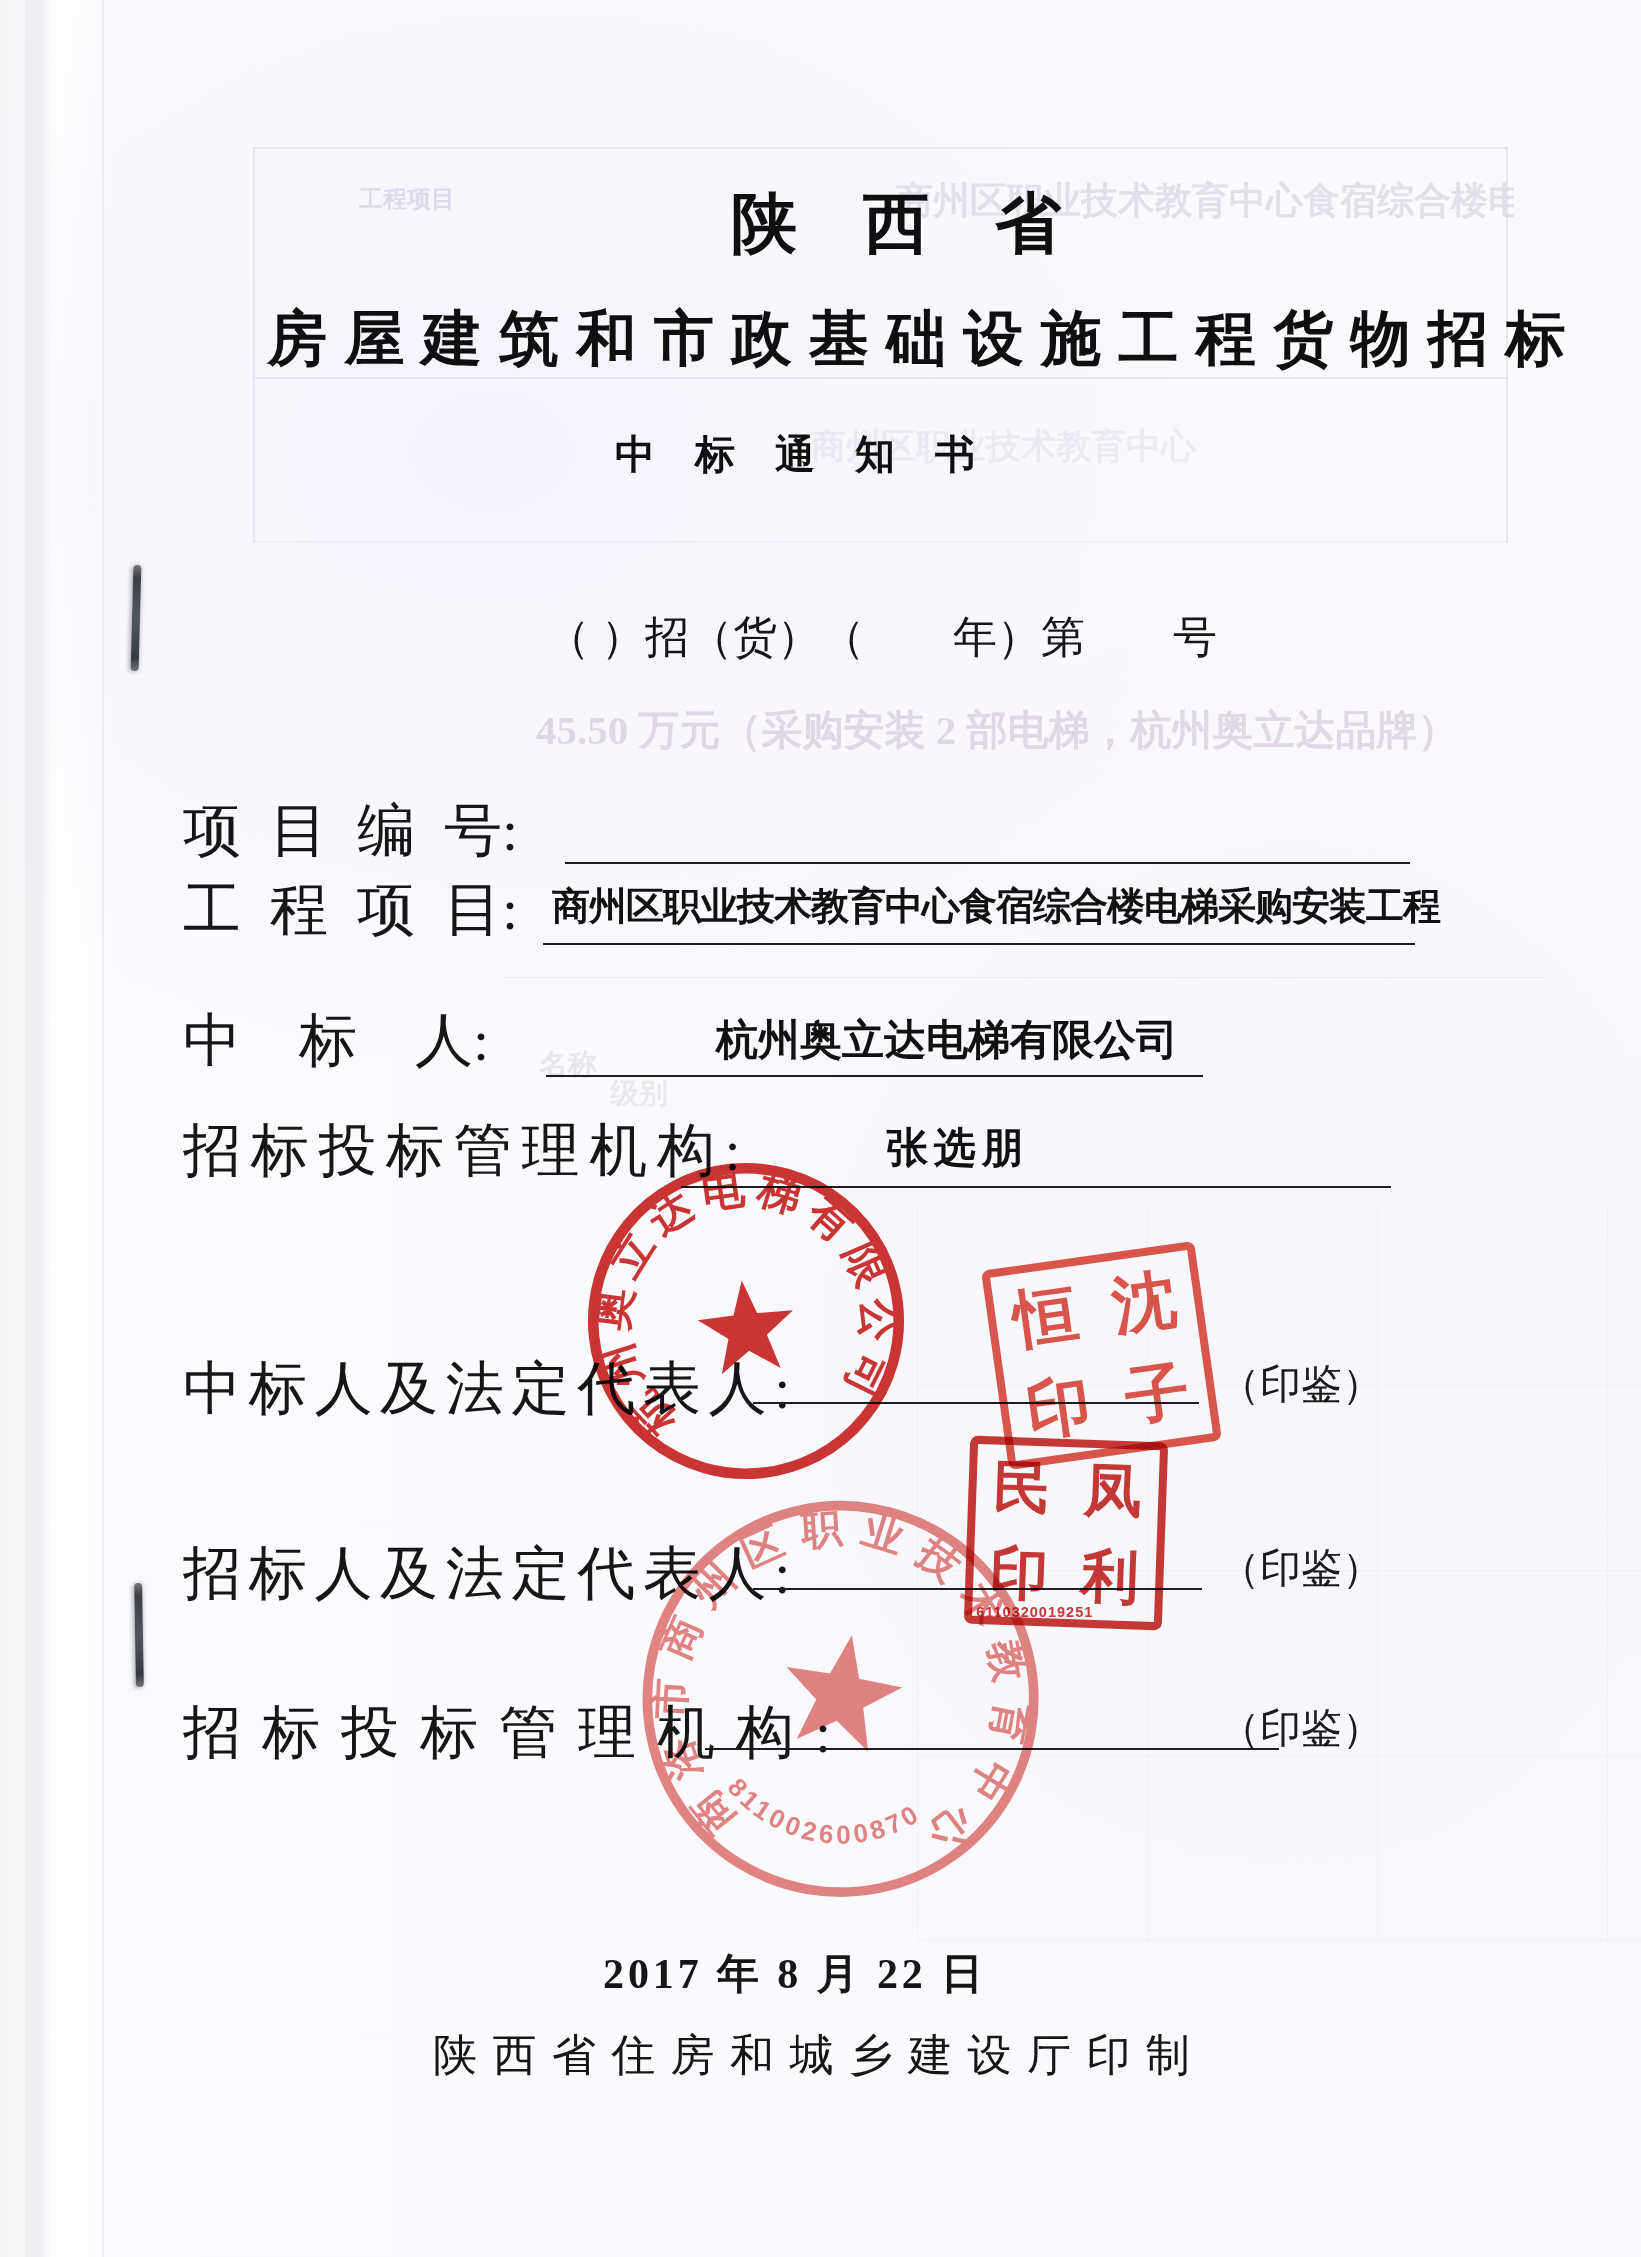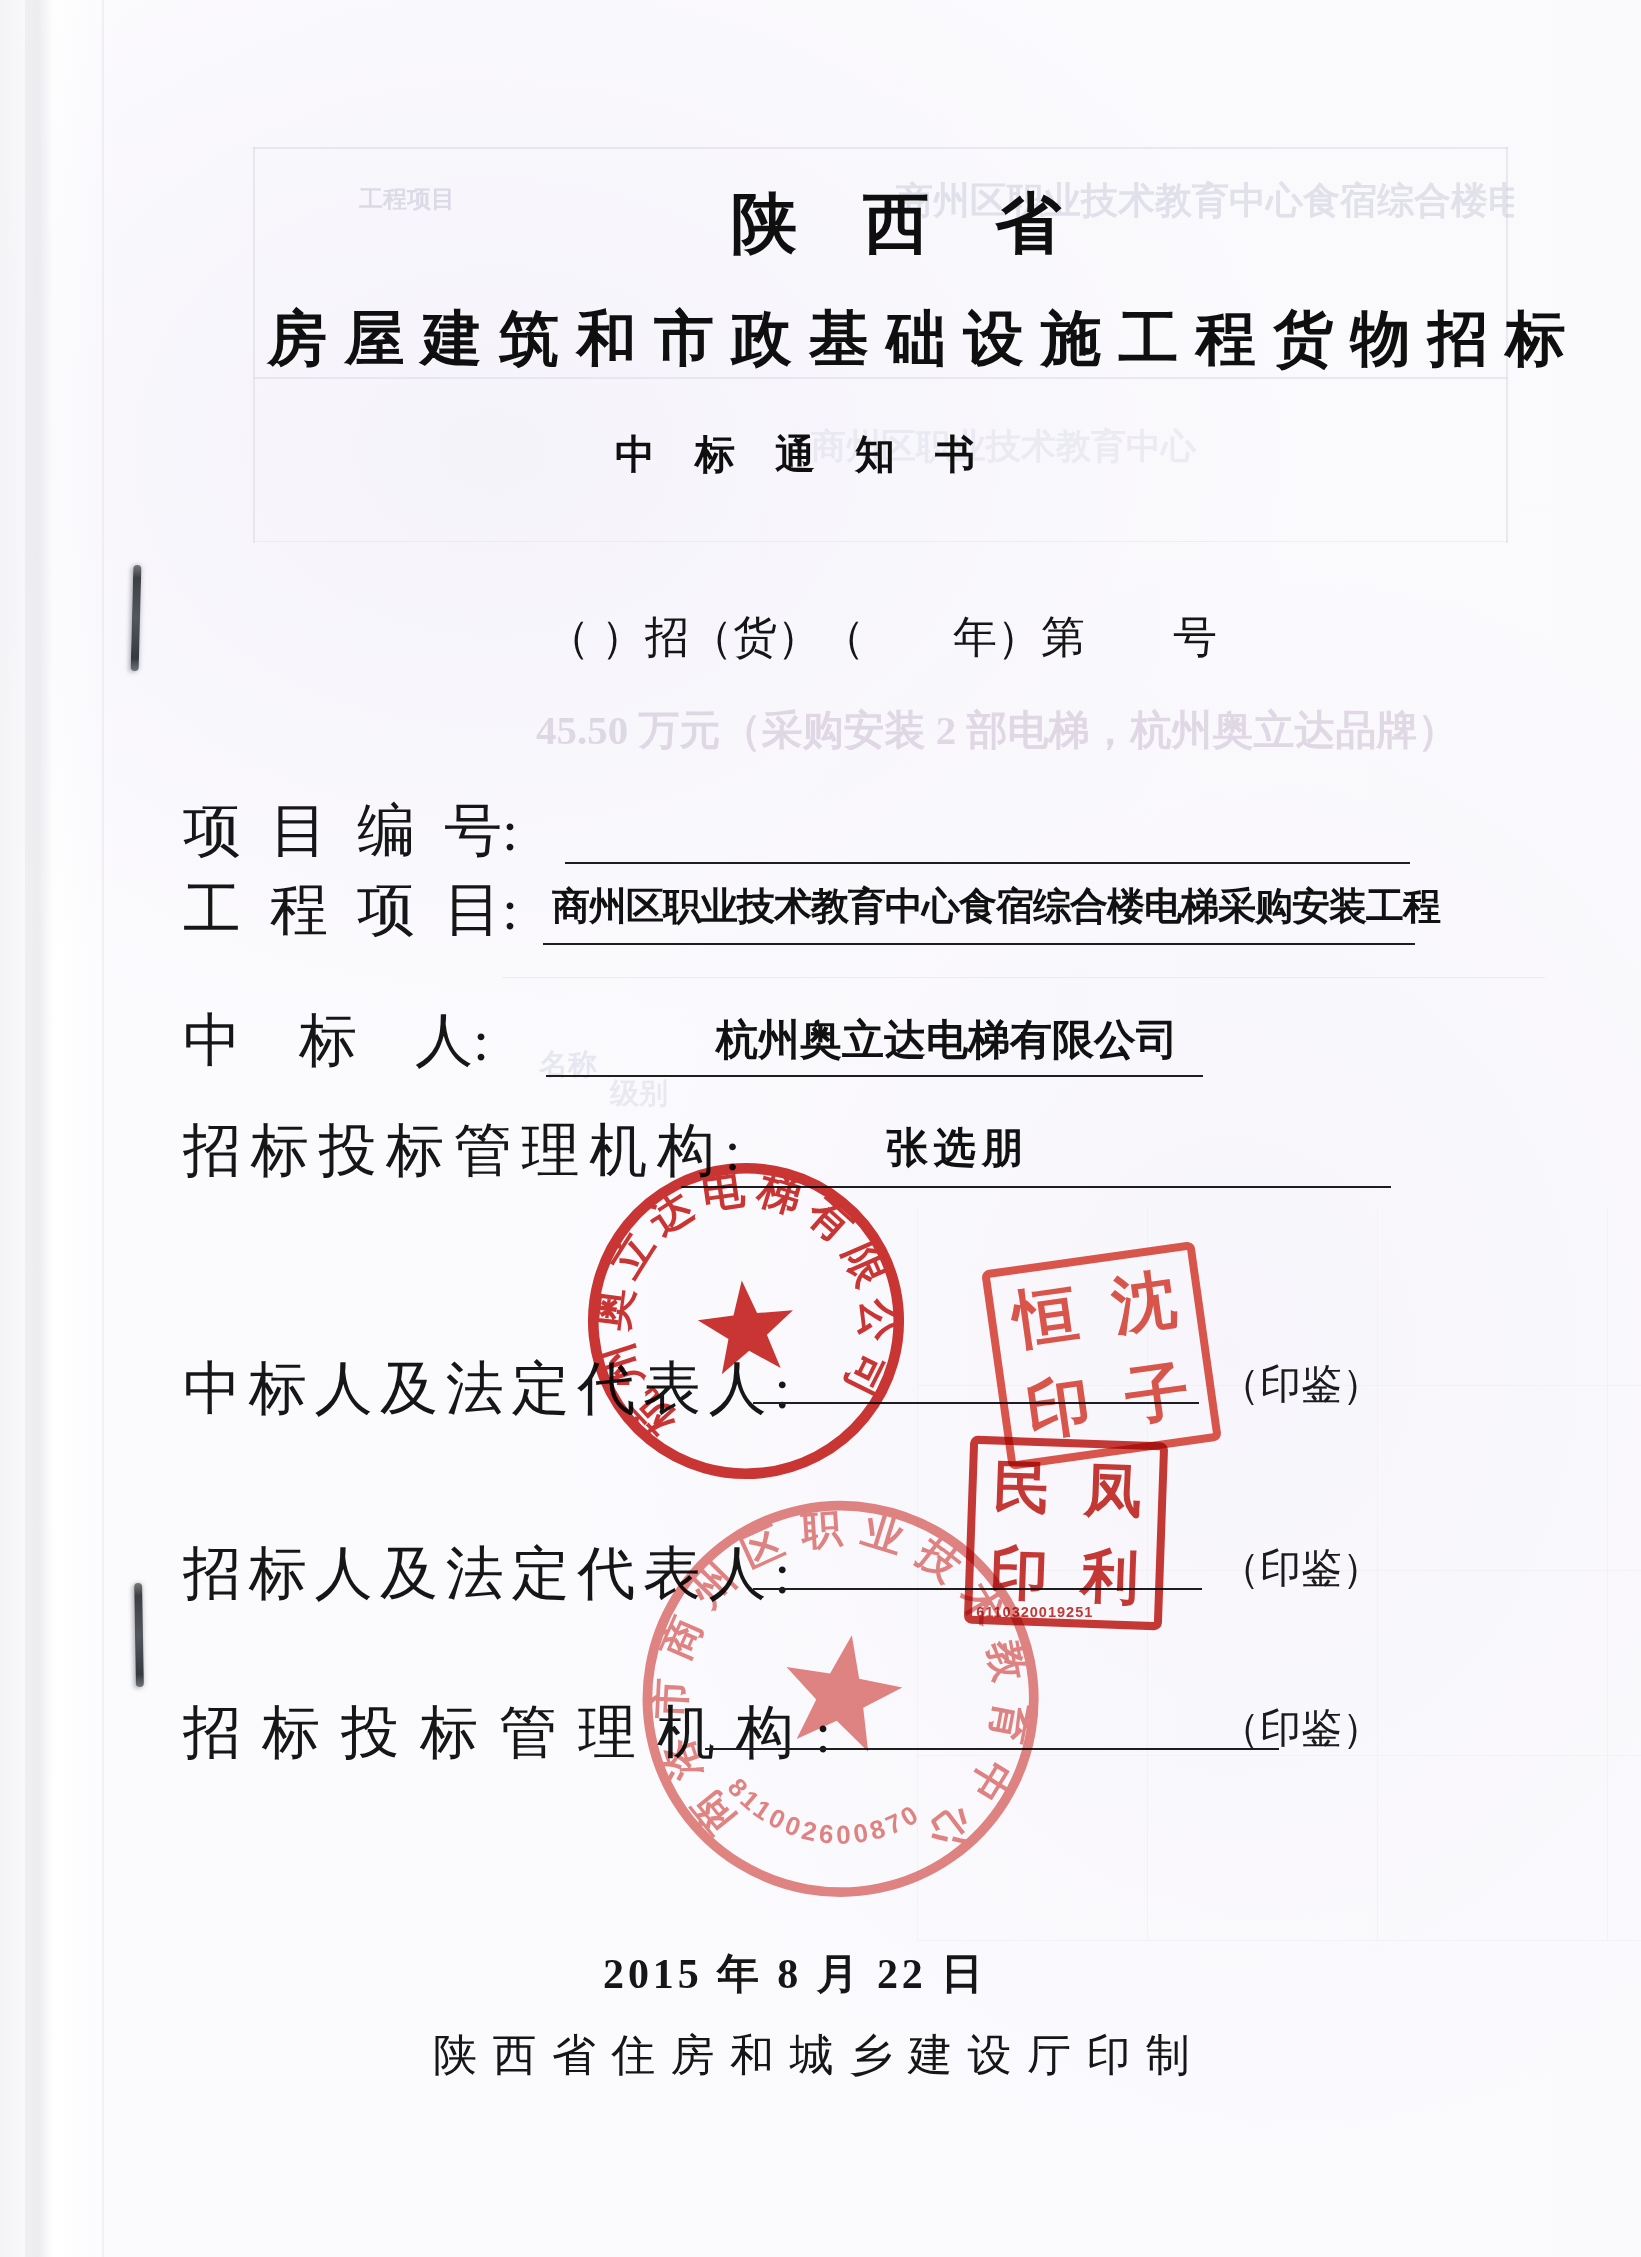--- a/index.html
+++ b/index.html
@@ -145,17 +145,17 @@
     <div class="cell">民</div>
     <div class="cell">凤</div>
     <div class="cell">印</div>
     <div class="cell">利</div>
     <div class="sq-code">6110320019251</div>
   </div>
 
   <div class="staple" style="left:132px;top:565px;height:106px;transform:rotate(1.5deg);"></div>
   <div class="staple" style="left:135px;top:1583px;height:104px;transform:rotate(-1deg);"></div>
 
-  <div class="txt" style="left:603px;top:1946px;font-size:42px;font-weight:700;letter-spacing:3.9px;">2015 年 8 月 22 日</div>
+  <div class="txt" style="left:603px;top:1946px;font-size:42px;font-weight:700;letter-spacing:3.9px;">2017 年 8 月 22 日</div>
   <div class="txt" style="left:433px;top:2026px;font-size:44px;letter-spacing:15.4px;">陕西省住房和城乡建设厅印制</div>
 
 </div>
 
 
 </body></html>

